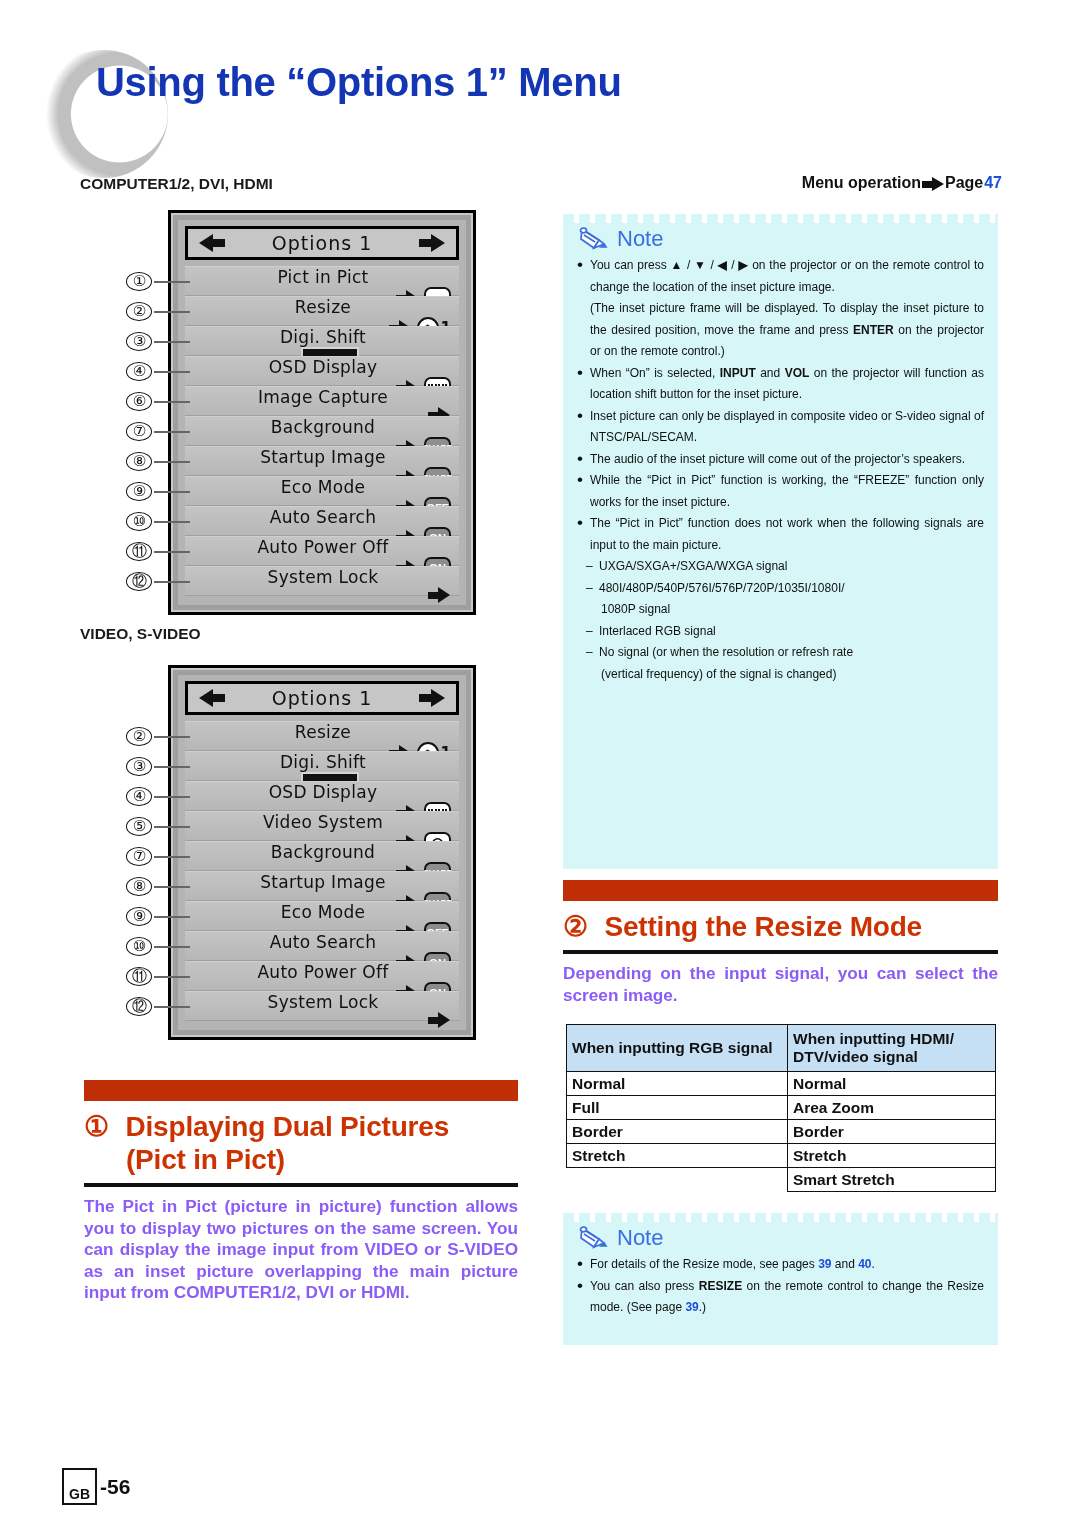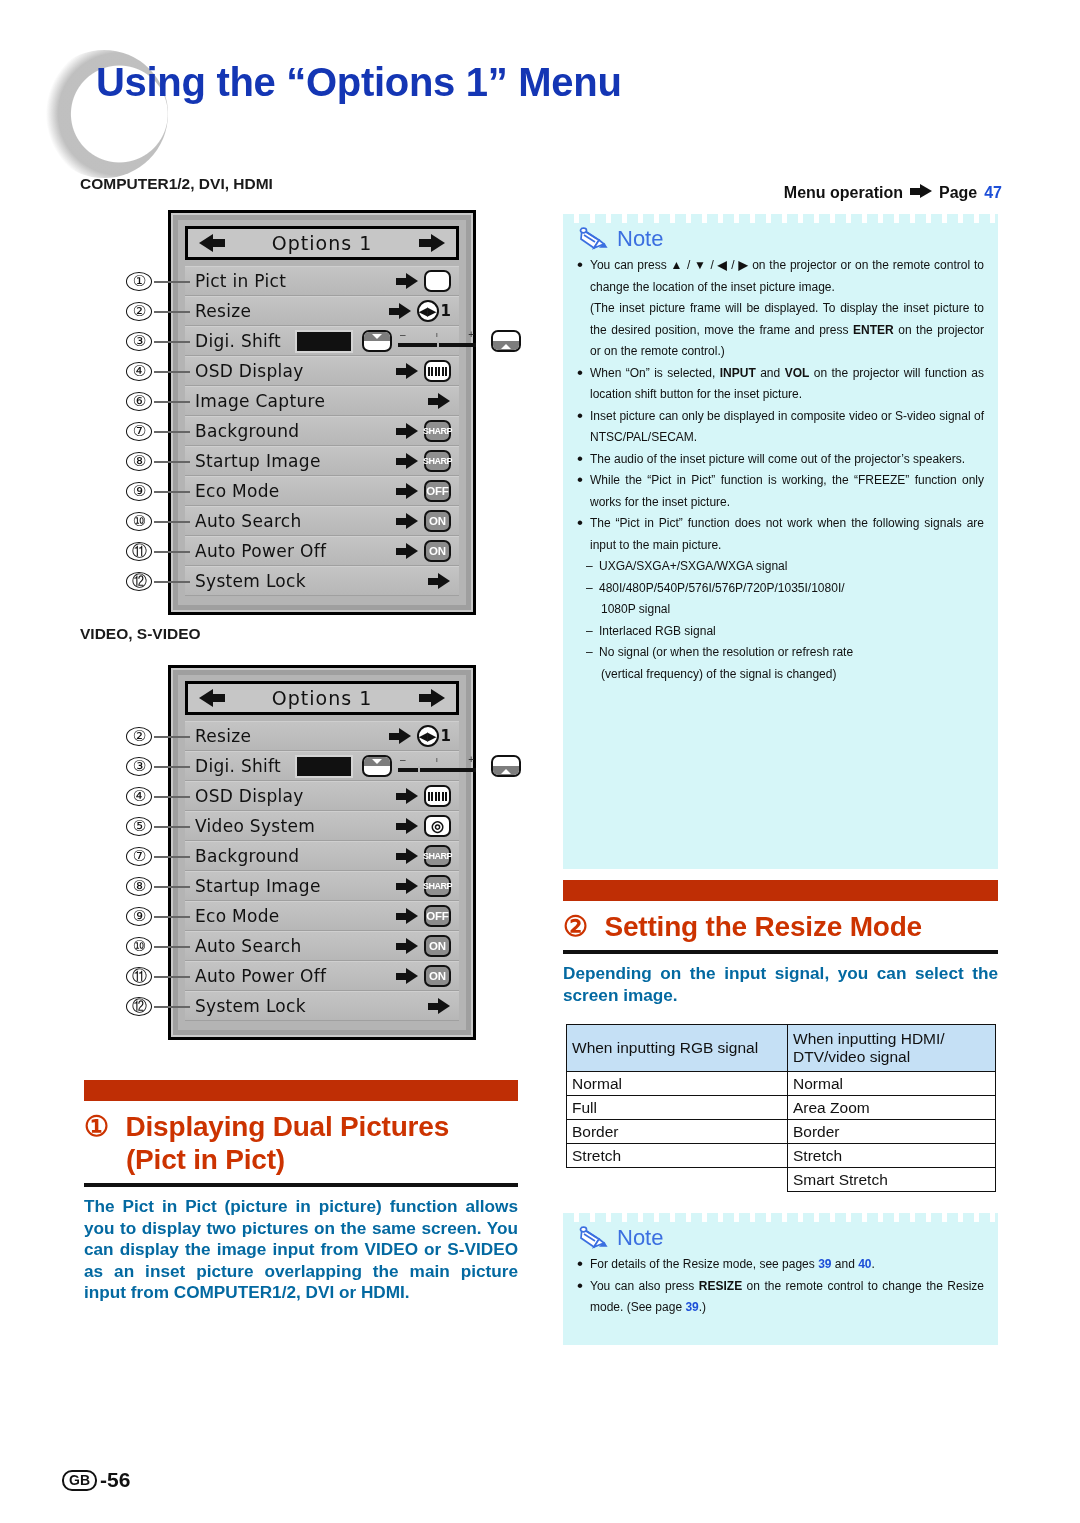--- a/index.html
+++ b/index.html
@@ -25,22 +25,22 @@
     white-space:nowrap;
   }
 
   
   .caption{
     position:absolute;font-size:15.5px;font-weight:bold;color:#1a1a1a;white-space:nowrap;
   }
 
   
   .menu-op{
-    position:absolute;right:78px;top:184px;font-size:16px;font-weight:bold;color:#111;
-    white-space:nowrap;display:flex;align-items:flex-start;gap:7px;
+    position:absolute;right:78px;top:174px;font-size:16px;font-weight:bold;color:#111;
+    white-space:nowrap;display:flex;align-items:flex-end;gap:1px;
   }
   .menu-op .pg-num{color:#1d4fd8;}
   .fatarrow{display:inline-block;width:22px;height:15px;position:relative;}
   .fatarrow:before{content:"";position:absolute;left:0;top:4px;width:12px;height:7px;background:#111;}
   .fatarrow:after{content:"";position:absolute;left:10px;top:0;width:0;height:0;
     border-top:7.5px solid transparent;border-bottom:7.5px solid transparent;border-left:12px solid #111;}
 
   
   .osd{
     position:absolute;
@@ -66,21 +66,21 @@
     border-top:9px solid transparent;border-bottom:9px solid transparent;border-left:14px solid #111;}
   .arr-l:before{content:"";position:absolute;right:0;top:5px;width:14px;height:8px;background:#111;}
   .arr-l:after{content:"";position:absolute;right:12px;top:0;width:0;height:0;
     border-top:9px solid transparent;border-bottom:9px solid transparent;border-right:14px solid #111;}
 
   .osd-row{
     height:30px;display:flex;align-items:center;
     background:linear-gradient(#c4c4c4,#b7b7b7);
     border-bottom:1px solid #a0a0a0;
     border-top:1px solid #cfcfcf;
-    padding:0 8px 0 10px;box-sizing:border-box;position:relative;
+    padding:0 8px 0 10px;box-sizing:border-box;position:relative;flex-direction:column;
   }
   .osd-label{
     font-size:17px;color:#111;letter-spacing:0.3px;white-space:nowrap;
     font-family:"DejaVu Sans", sans-serif;
   }
   .osd-right{margin-left:auto;display:flex;align-items:center;gap:5px;}
   .rowarrow{width:23px;height:16px;position:relative;flex:0 0 auto;}
   .rowarrow:before{content:"";position:absolute;left:0;top:4.5px;width:12px;height:7px;background:#111;}
   .rowarrow:after{content:"";position:absolute;left:10px;top:0;width:0;height:0;
     border-top:8px solid transparent;border-bottom:8px solid transparent;border-left:12px solid #111;}
@@ -159,41 +159,41 @@
 
   
   .sec{position:absolute;}
   .sec-bar{height:21px;background:#bf2e05;}
   .sec-title{
     font-size:28px;font-weight:bold;color:#cc3300;line-height:33px;margin-top:9px;
     letter-spacing:-0.2px;
   }
   .sec-rule{height:4px;background:#111;margin-top:7px;}
   .sec-body{
-    font-size:17.2px;line-height:21.5px;font-weight:bold;color:#0369a1;margin-top:9px;text-align:justify;
+    font-size:17.2px;line-height:21.5px;font-weight:bold;color:#8b5cf6;margin-top:9px;text-align:justify;
   }
 
   
   .rtable{
     position:absolute;border-collapse:collapse;table-layout:fixed;
   }
   .rtable td{
     border:1.6px solid #111;font-size:15.5px;color:#111;padding:2px 5px;height:19px;
     font-family:"Liberation Sans",sans-serif;vertical-align:middle;
   }
   .rtable td.hd{background:#c5e0f5;height:42px;vertical-align:middle;}
   .rtable td.none{border:none;}
 
   
   .footer{
     position:absolute;left:62px;top:1468px;display:flex;align-items:center;gap:1px;
   }
   .gb{
-    border:2.2px solid #111;border-radius:10px;font-size:14px;font-weight:bold;
-    padding:0px 5px 1px 5px;line-height:16px;color:#111;
+    border:2.2px solid #111;border-radius:0;font-size:14px;font-weight:bold;
+    padding:16px 5px 1px 5px;line-height:16px;color:#111;
   }
   .pg56{font-size:21px;font-weight:bold;color:#111;margin-left:2px;}
 </style>
 </head>
 <body>
 
 <div class="page">
 
   <div class="header-wrap">
     <div class="header-swoosh"></div>
@@ -522,21 +522,21 @@
   <div class="sec" style="left:563px;top:880px;width:435px;">
     <div class="sec-bar"></div>
     <div class="sec-title" style="white-space:nowrap">
       <span>②</span>
       <span style="display:inline-block;width:9px"></span><span>Setting the Resize Mode</span>
     </div>
     <div class="sec-rule"></div>
     <div class="sec-body">Depending on the input signal, you can select the screen image.</div>
   </div>
 
-  <table class="rtable" style="left:566px;top:1024px;width:430px;">
+  <table class="rtable" style="left:566px;top:1024px;width:430px;font-weight:bold;">
     <tbody id="rtable-body">
         <tr>
           <td class="hd" style="width:210px">When inputting RGB signal</td>
           <td class="hd">When inputting HDMI/<br>DTV/video signal</td>
         </tr>
         <tr>
           <td>Normal</td>
           <td>Normal</td>
         </tr>
         <tr>

